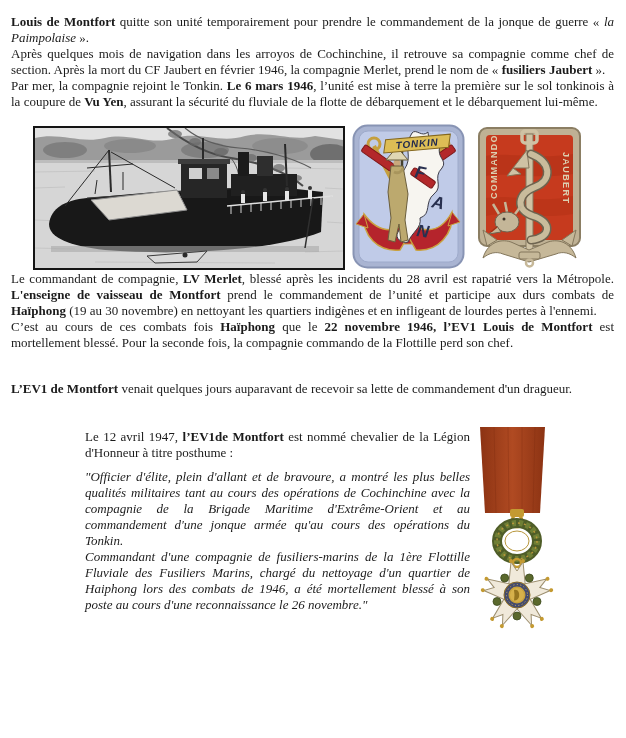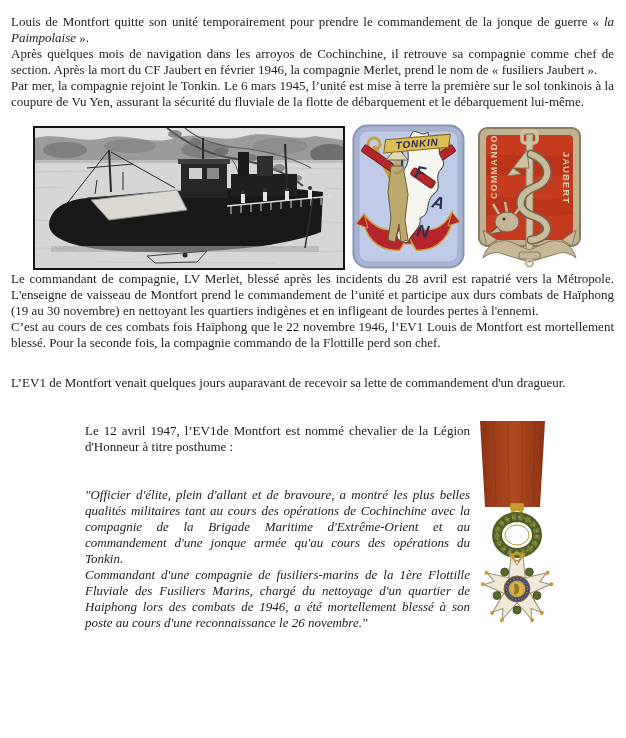--- a/index.html
+++ b/index.html
@@ -3,50 +3,50 @@
 <meta charset="utf-8">
 <style>
   html,body{margin:0;padding:0;background:#ffffff;}
   body{
     width:626px;height:738px;overflow:hidden;
     font-family:"Liberation Serif", serif;
     color:#1b1b1b;
   }
   .page{padding:14px 12px 0 11px;}
   p{margin:0;font-size:13px;line-height:16px;text-align:justify;}
-  .b{font-weight:normal;}
+  .b{font-weight:bold;}
   .i{font-style:italic;}
   
   .figures-row{display:flex;align-items:flex-start;margin:16px 0 0 22px;height:145px;}
   .boat-frame{width:308px;height:140px;border:2px solid #141414;background:#d2d2d2;flex:none;}
   .boat-frame svg{display:block;}
   .badge{flex:none;}
   .badge-tonkin{margin-left:7px;margin-top:-2px;}
   .badge-jaubert{margin-left:12px;}
   
   .block-b{}
-  .block-c{margin-top:24px;}
+  .block-c{margin-top:30px;}
   
   .citation-section{display:flex;align-items:flex-start;margin:32px 0 0 74px;}
   .citation-text{width:385px;flex:none;}
-  .citation-intro{margin-bottom:32px;}
+  .citation-intro{margin-bottom:8px;}
   .quote p{font-style:italic;}
   .medal-col{width:140px;flex:none;margin-left:2px;margin-top:-4px;}
   .medal-col svg{display:block;}
   svg text{font-family:"Liberation Sans", sans-serif;}
 </style>
 </head>
 <body>
 
 <div class="page">
 
   <div class="block-a">
     <p><span class="b">Louis de Montfort</span><span> quitte son unité temporairement pour prendre le commandement de la jonque de guerre « </span><span class="i">la Paimpolaise</span><span> ».</span></p>
     <p><span>Après quelques mois de navigation dans les arroyos de Cochinchine, il retrouve sa compagnie comme chef de section. Après la mort du CF Jaubert en février 1946, la compagnie Merlet, prend le nom de « </span><span class="b">fusiliers Jaubert</span><span> ».</span></p>
-    <p><span>Par mer, la compagnie rejoint le Tonkin. </span><span class="b">Le 6 mars 1945</span><span>, l’unité est mise à terre la première sur le sol tonkinois à la coupure de </span><span class="b">Vu Yen</span><span>, assurant la sécurité du fluviale de la flotte de débarquement et le débarquement lui-même.</span></p>
+    <p><span>Par mer, la compagnie rejoint le Tonkin. </span><span class="b">Le 6 mars 1946</span><span>, l’unité est mise à terre la première sur le sol tonkinois à la coupure de </span><span class="b">Vu Yen</span><span>, assurant la sécurité du fluviale de la flotte de débarquement et le débarquement lui-même.</span></p>
   </div>
 
   <div class="figures-row">
 
     <div class="boat-frame">
       <svg width="308" height="140" viewBox="0 0 308 140">
         <rect width="308" height="140" fill="#d2d2d2"></rect>
         <rect width="308" height="16" fill="#e2e2e2"></rect>
         <g>
           <path d="M0,10 C25,4 45,16 70,10 C95,4 115,18 140,10 C165,3 185,16 210,8 C235,2 255,14 280,8 L308,12 L308,34 C280,40 250,30 220,38 C190,44 160,32 130,40 C100,46 70,34 40,42 C25,45 10,40 0,42 Z" fill="#9b9b9b"></path>

